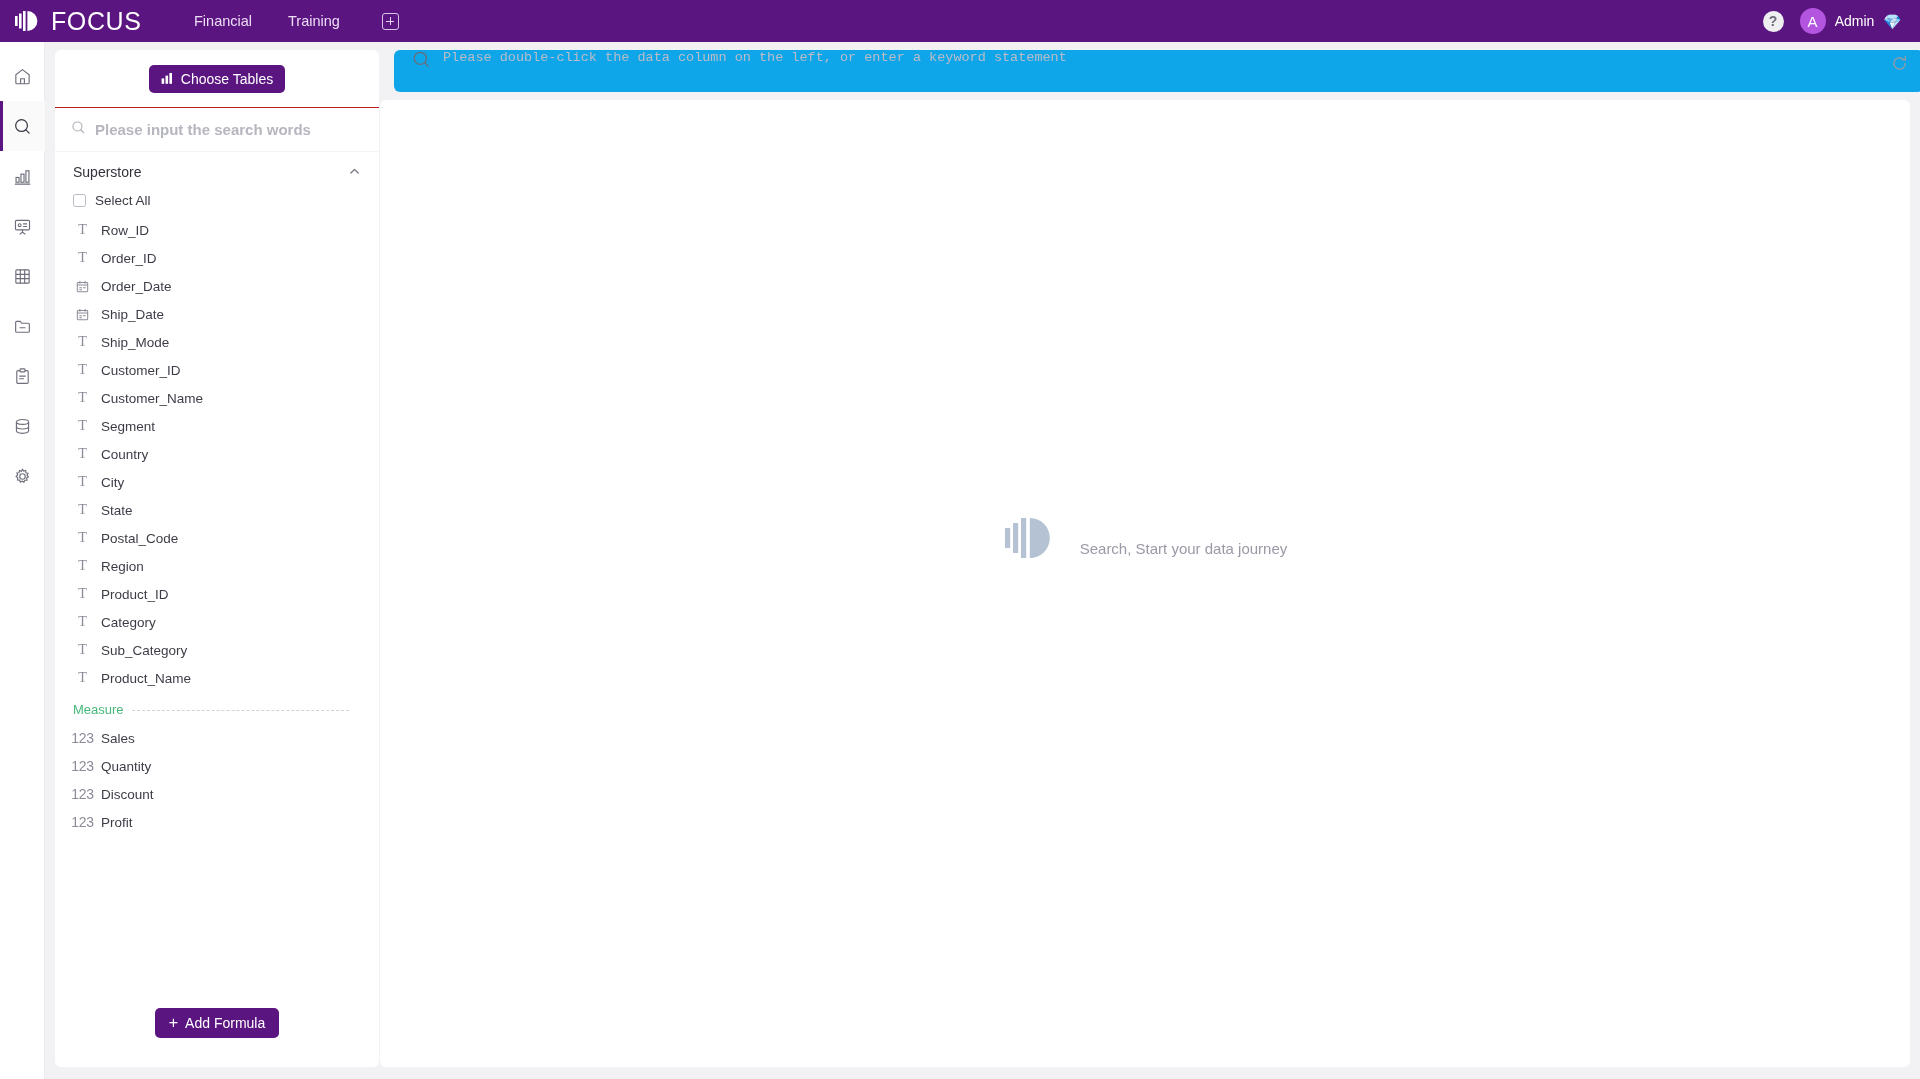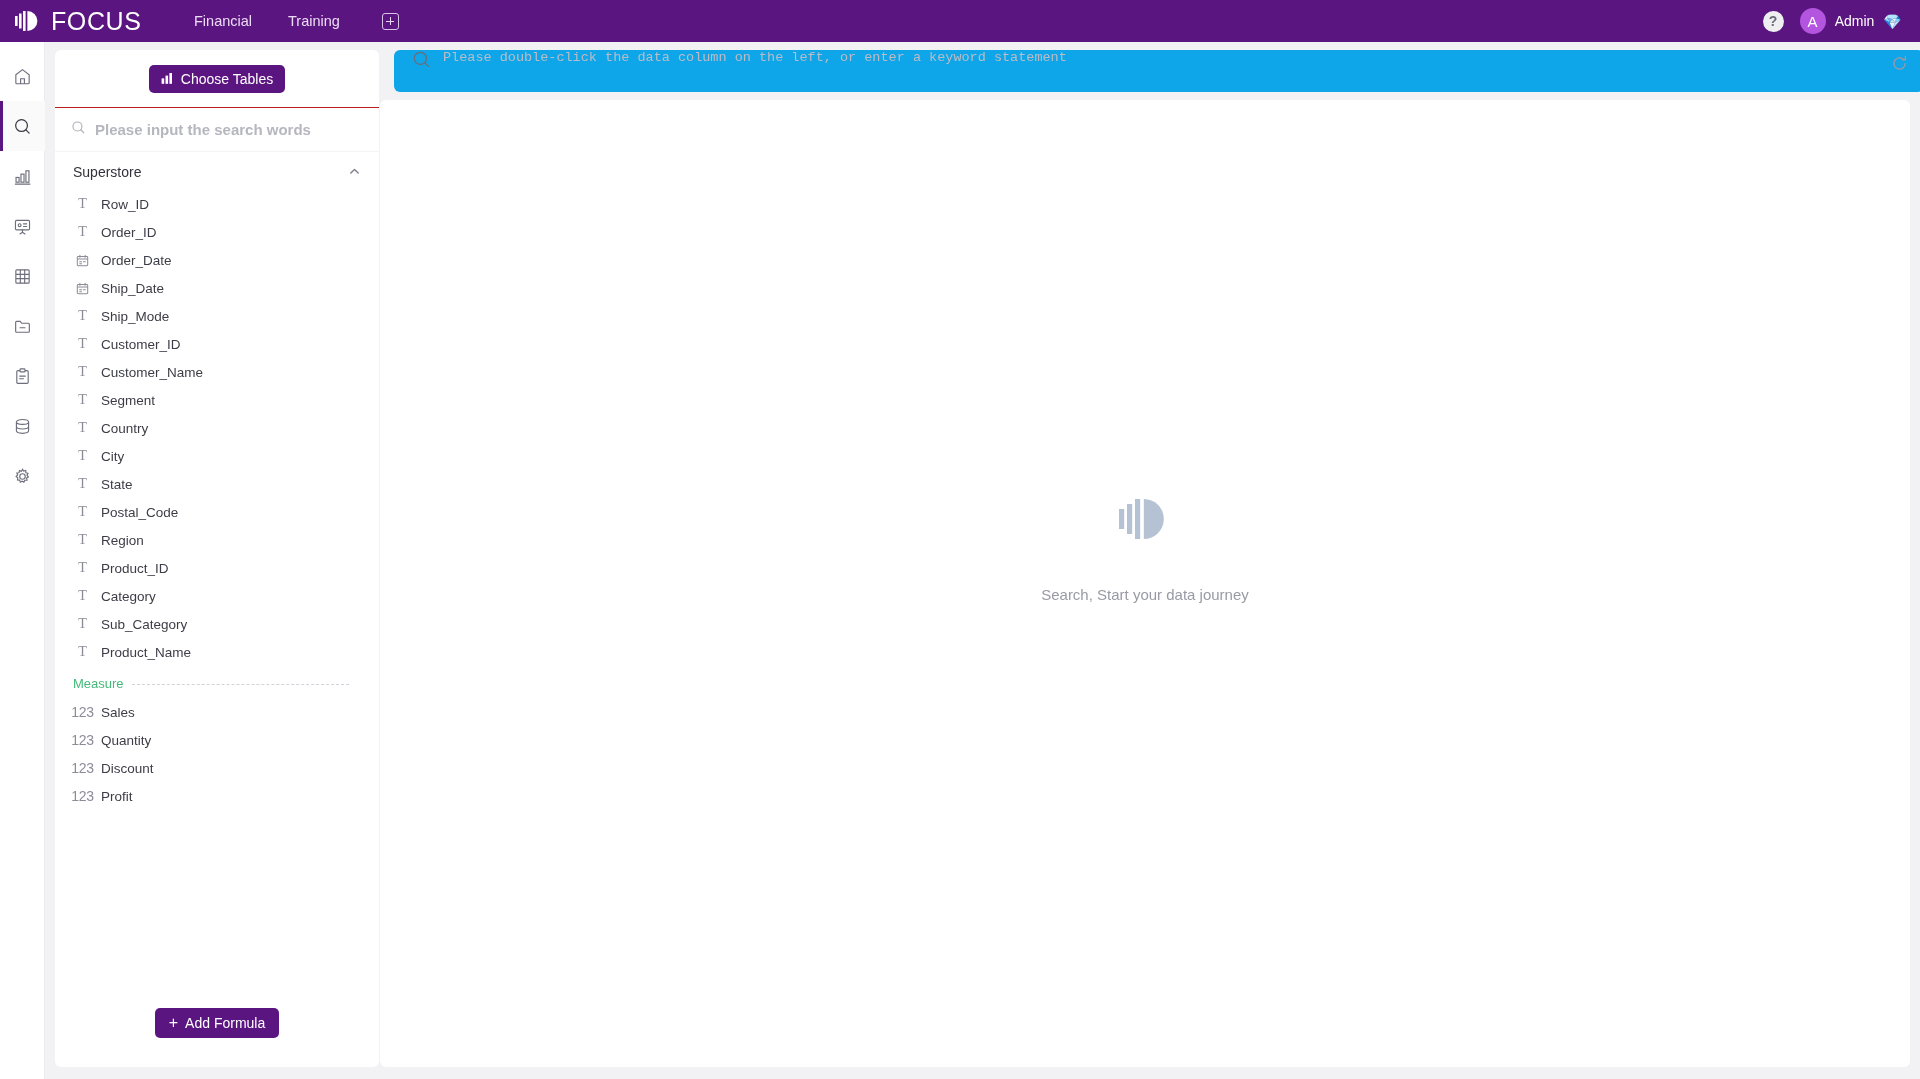--- a/index.html
+++ b/index.html
@@ -320,21 +320,21 @@
     height: 967px;
     background: #ffffff;
     border-radius: 6px;
     display: flex;
     flex-direction: column;
     align-items: center;
     justify-content: center;
   }
   .empty-wrap {
     display: flex;
-    flex-direction: column;
+    flex-direction: row;
     align-items: center;
     margin-top: -70px;
     gap: 21px;
   }
   .empty-logo { display: block; margin-bottom: 22px; }
   .empty-text { font-size: 15px; color: #9a9aa6; }
 </style>
 </head>
 <body>
 
@@ -487,20 +487,24 @@
 
     <div class="table-header">
       <span class="table-title">Superstore</span>
       <span class="chev-up">
         <svg width="13" height="13" viewBox="0 0 14 14" fill="none" stroke="#7b7b88" stroke-width="1.4" stroke-linecap="round" stroke-linejoin="round">
           <path d="M3 8.6 L7 4.8 L11 8.6"></path>
         </svg>
       </span>
     </div>
 
+    <div class="select-all-row">
+      <span class="cbox"></span>
+      <span class="select-all-label">Select All</span>
+    </div>
 
     <div id="attr-list">
         <div class="field-row">
           <span class="field-icon t-ico">T</span>
           <span class="field-label">Row_ID</span>
         </div>
         <div class="field-row">
           <span class="field-icon t-ico">T</span>
           <span class="field-label">Order_ID</span>
         </div>

